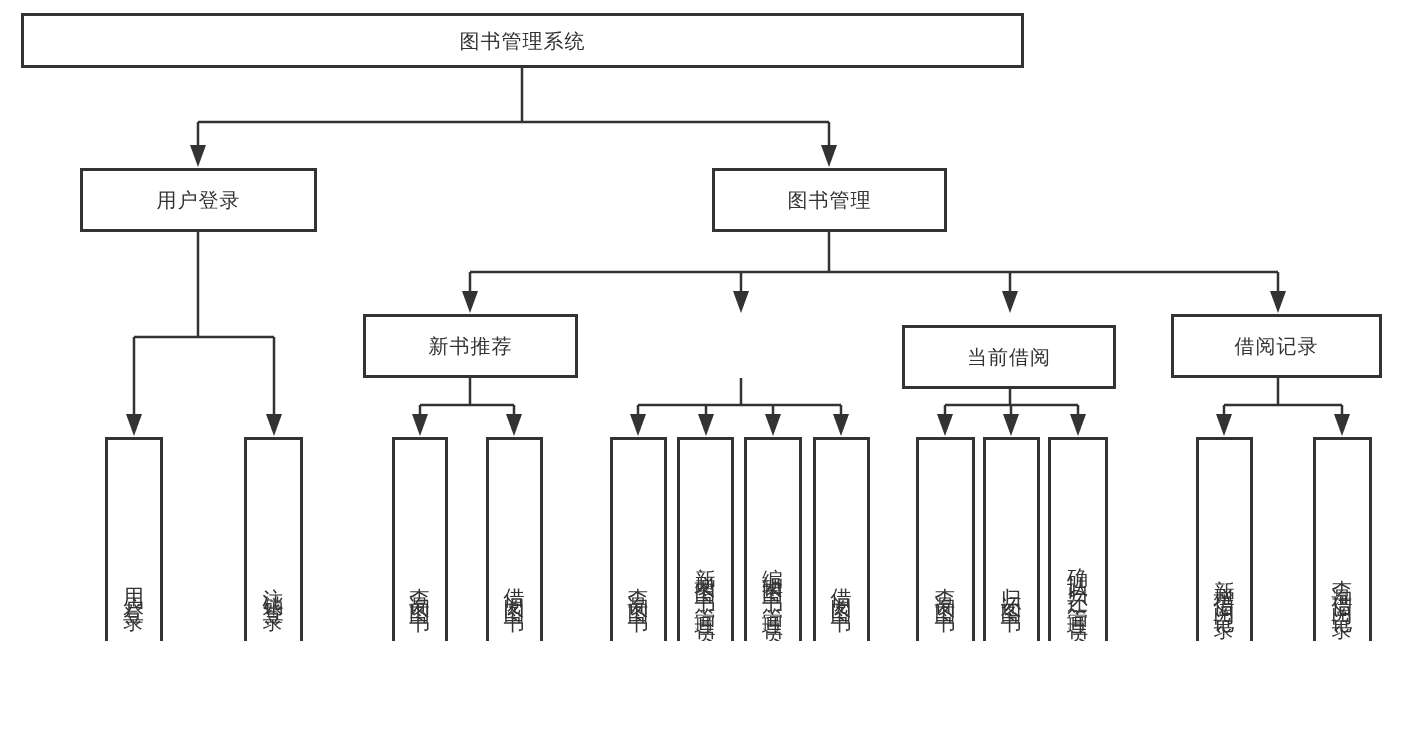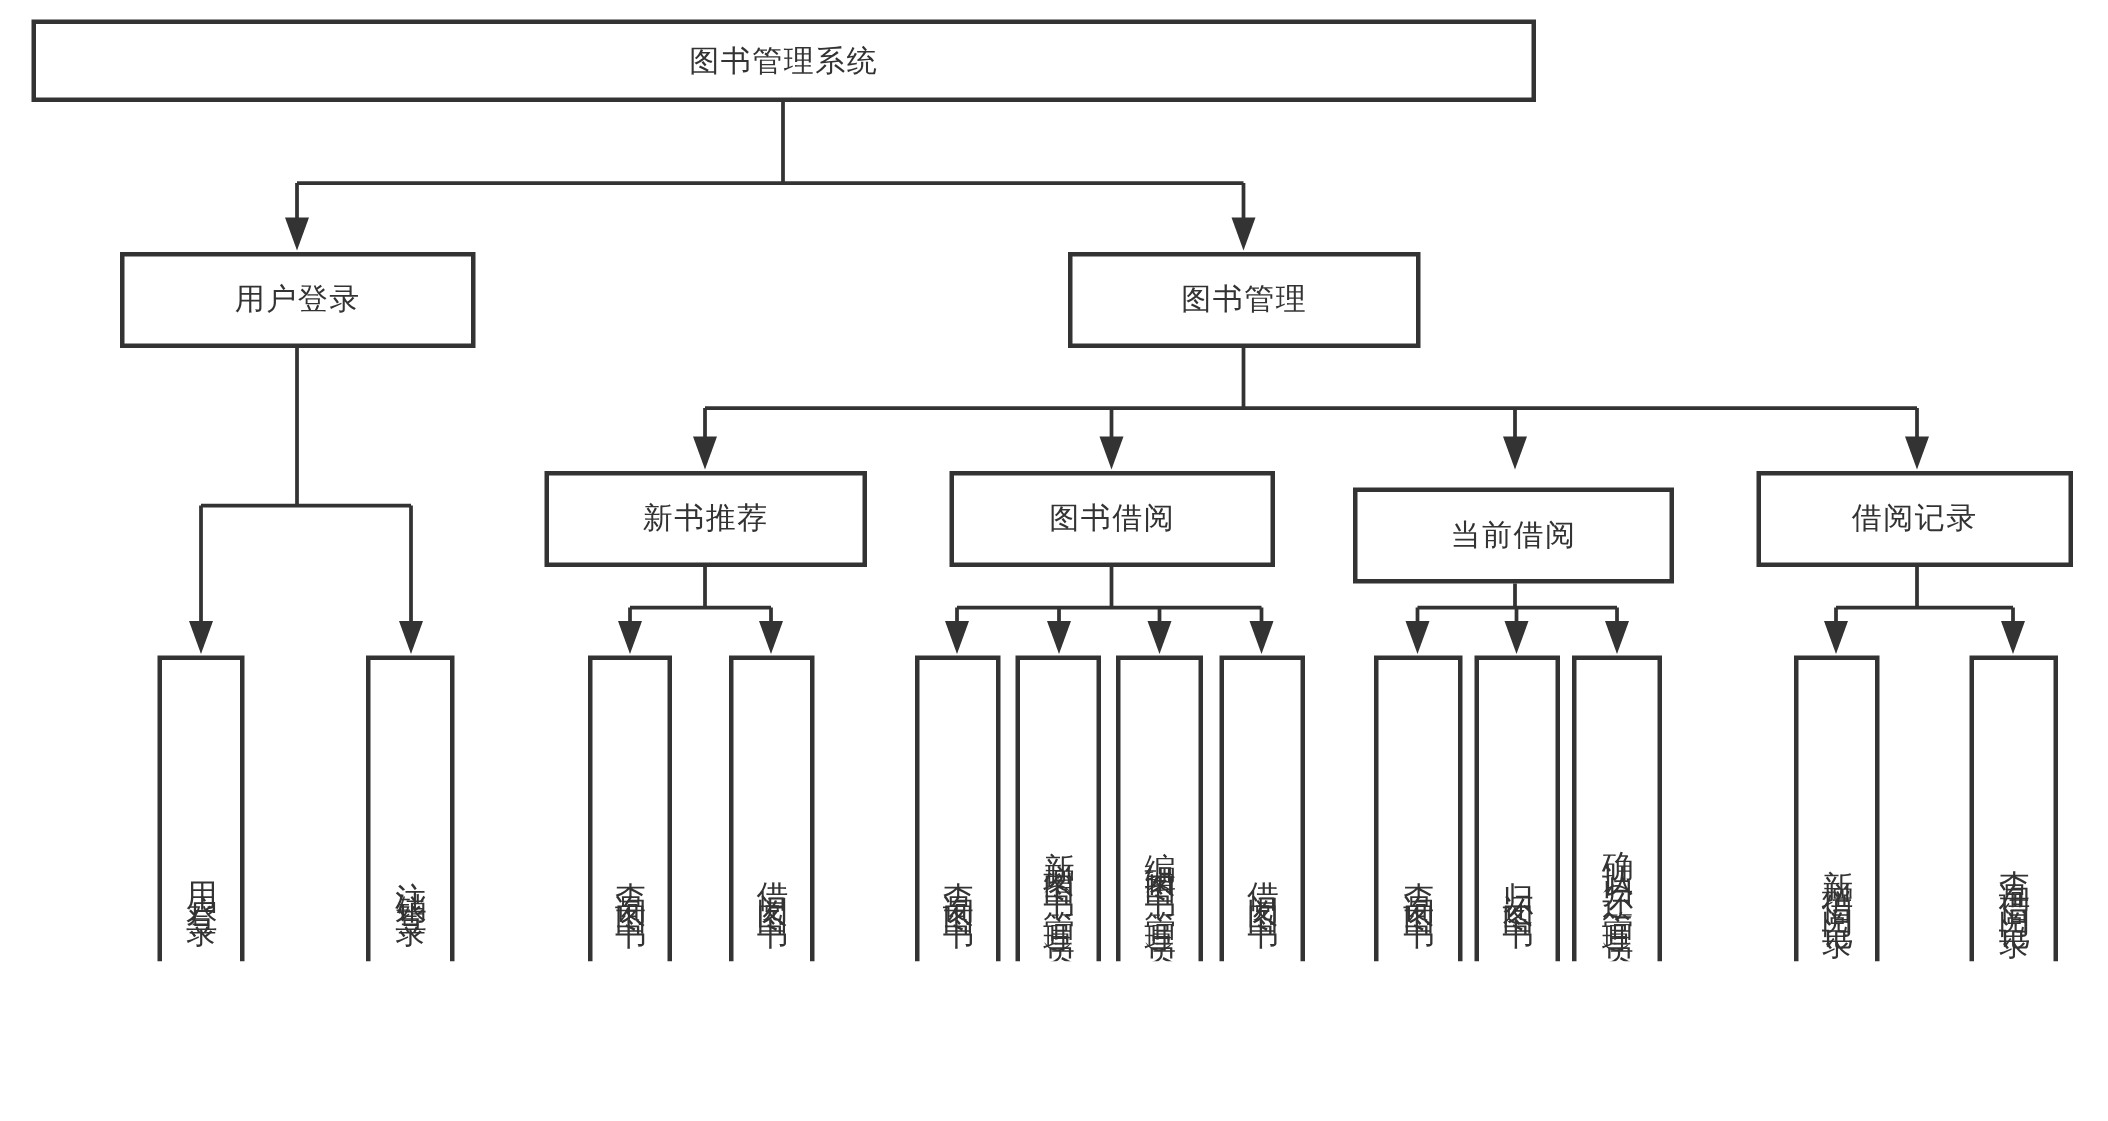--- a/index.html
+++ b/index.html
@@ -136,23 +136,20 @@
   <div class="node hbox" style="left:80px;top:168px;width:237px;height:64px">
     <span>用户登录</span>
   </div>
   <div class="node hbox" style="left:712px;top:168px;width:235px;height:64px">
     <span>图书管理</span>
   </div>
 
   <div class="node hbox" style="left:363px;top:314px;width:215px;height:64px">
     <span>新书推荐</span>
   </div>
-  <div class="node hbox" style="left:633px;top:314px;width:217px;height:64px">
-    <span>图书借阅</span>
-  </div>
   <div class="node hbox" style="left:902px;top:325px;width:214px;height:64px">
     <span>当前借阅</span>
   </div>
   <div class="node hbox" style="left:1171px;top:314px;width:211px;height:64px">
     <span>借阅记录</span>
   </div>
 
   <div class="node vbox" style="left:105px;top:437px;width:58px;height:300px">
     <span>用户登录</span>
   </div>

